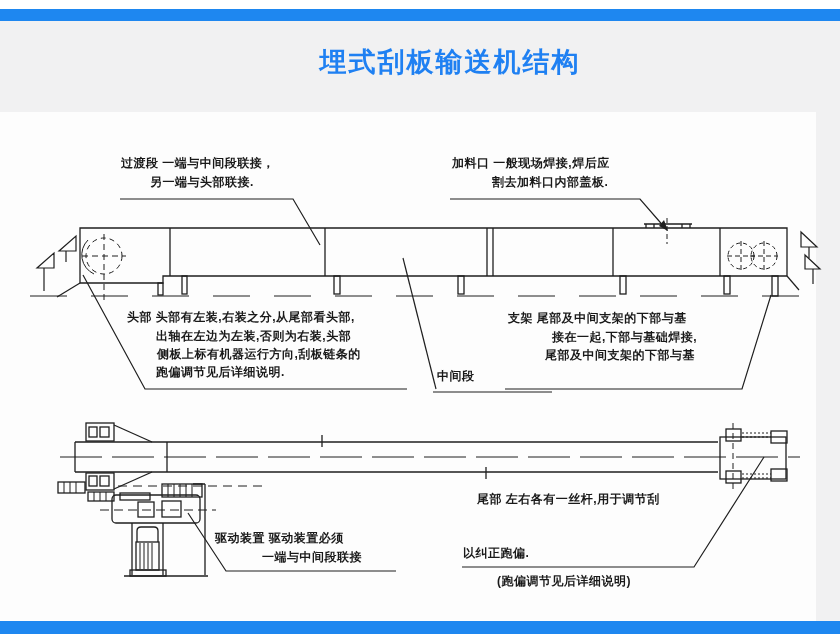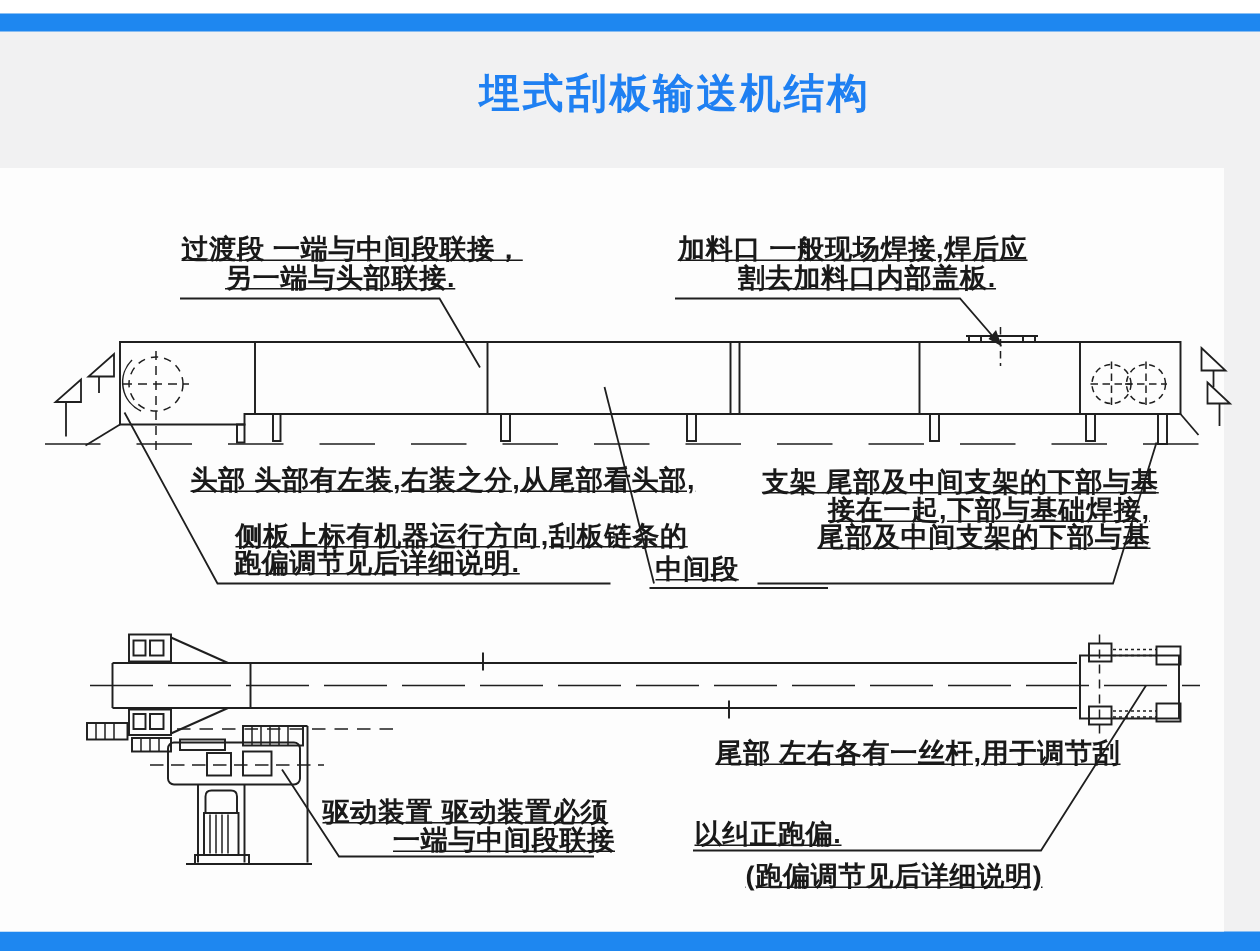--- a/index.html
+++ b/index.html
@@ -15,22 +15,22 @@
   .bar.top{top:9px;height:12px;}
   .bar.bottom{top:621px;height:13px;}
   .title{
     position:absolute;top:44px;left:30px;width:840px;
     text-align:center;font-size:27px;font-weight:bold;
     color:#1f80f2;letter-spacing:2px;
   }
   .paper{position:absolute;left:0;top:112px;width:816px;height:509px;background:#fdfdfd;}
   svg.diagram{position:absolute;left:0;top:0;width:840px;height:634px;}
   .note{
-    position:absolute;font-size:18px;line-height:1;font-weight:bold;
-    color:#191919;white-space:nowrap;letter-spacing:0.5px;text-decoration:underline;
+    position:absolute;font-size:12px;line-height:1;font-weight:bold;
+    color:#191919;white-space:nowrap;letter-spacing:0.5px;
   }
 </style>
 </head>
 <body>
 
 <div class="stage">
 
   <div class="strip-white-top"></div>
   <div class="bar top"></div>
   <div class="bar bottom"></div>
@@ -160,20 +160,21 @@
     </g>
   </svg>
 
   <div class="note" style="left:121px;top:157px">过渡段 一端与中间段联接，</div>
   <div class="note" style="left:150px;top:176px">另一端与头部联接.</div>
 
   <div class="note" style="left:452px;top:157px">加料口 一般现场焊接,焊后应</div>
   <div class="note" style="left:492px;top:176px">割去加料口内部盖板.</div>
 
   <div class="note" style="left:127px;top:311px">头部 头部有左装,右装之分,从尾部看头部,</div>
+  <div class="note" style="left:156px;top:330px">出轴在左边为左装,否则为右装,头部</div>
   <div class="note" style="left:157px;top:348px">侧板上标有机器运行方向,刮板链条的</div>
   <div class="note" style="left:156px;top:366px">跑偏调节见后详细说明.</div>
 
   <div class="note" style="left:437px;top:370px">中间段</div>
 
   <div class="note" style="left:508px;top:312px">支架 尾部及中间支架的下部与基</div>
   <div class="note" style="left:552px;top:331px">接在一起,下部与基础焊接,</div>
   <div class="note" style="left:545px;top:349px">尾部及中间支架的下部与基</div>
 
   <div class="note" style="left:215px;top:532px">驱动装置 驱动装置必须</div>

